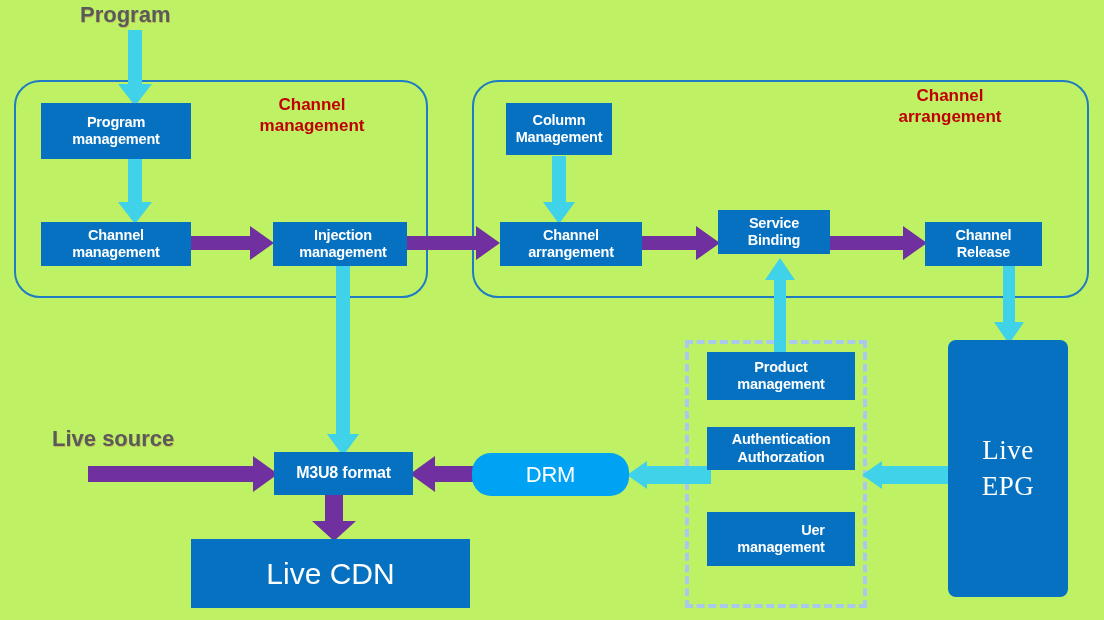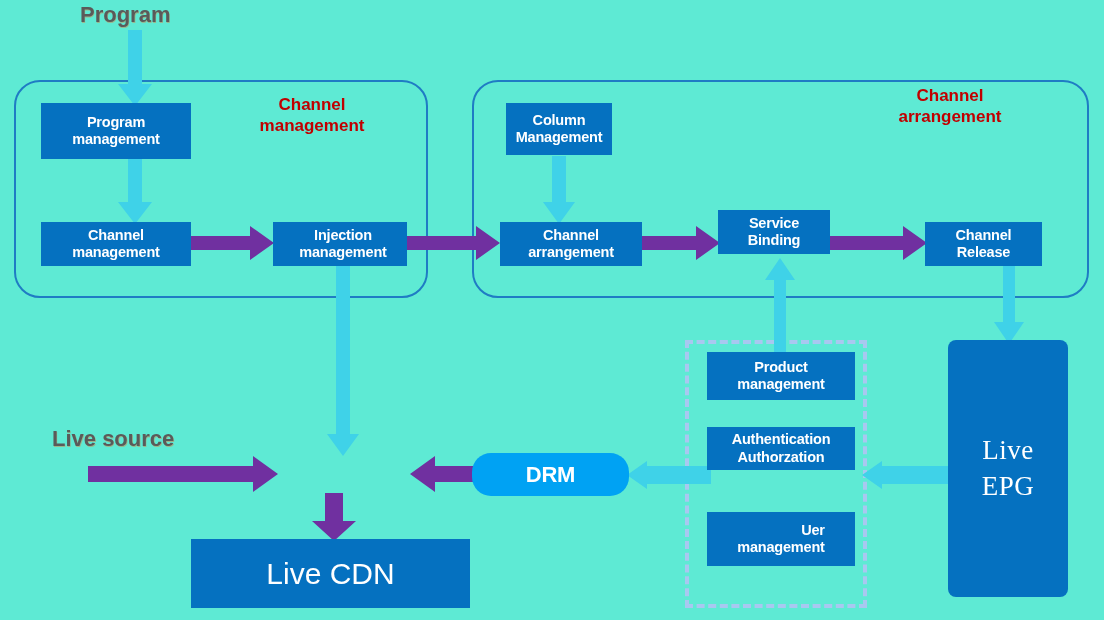--- a/index.html
+++ b/index.html
@@ -4,21 +4,21 @@
 <style>
   html, body {
     margin: 0;
     padding: 0;
     background: #ffffff;
   }
   #canvas {
     position: relative;
     width: 1104px;
     height: 620px;
-    background: #5eead4;
+    background: #bef264;
     overflow: hidden;
     font-family: "Liberation Sans", sans-serif;
   }
 
   
   .group-box {
     position: absolute;
     border: 2px solid #1F7CC4;
     border-radius: 26px;
     background: transparent;
@@ -45,21 +45,21 @@
     font-weight: bold;
     font-size: 14.5px;
     line-height: 1.18;
     box-sizing: border-box;
     padding: 2px 4px;
     letter-spacing: -0.2px;
   }
   .pbox.drm {
     background: #00A2F3;
     font-size: 22px;
-    font-weight: bold;
+    font-weight: normal;
     border-radius: 19px;
   }
   .pbox.cdn {
     font-size: 30px;
     font-weight: normal;
     letter-spacing: 0px;
   }
   .pbox.m3u8 {
     font-size: 16px;
   }
@@ -253,20 +253,23 @@
     </div>
   </div>
 
   <div class="pbox" style="left:925px; top:222px; width:117px; height:44px;">
     <div>
       <div>Channel</div>
       <div>Release</div>
     </div>
   </div>
 
+  <div class="pbox m3u8" style="left:274px; top:452px; width:139px; height:43px;">
+    <span>M3U8 format</span>
+  </div>
 
   <div class="pbox cdn" style="left:191px; top:539px; width:279px; height:69px;">
     <span>Live CDN</span>
   </div>
 
   <div class="pbox drm" style="left:472px; top:453px; width:157px; height:43px;">
     <span>DRM</span>
   </div>
 
   <div class="pbox" style="left:707px; top:352px; width:148px; height:48px;">

